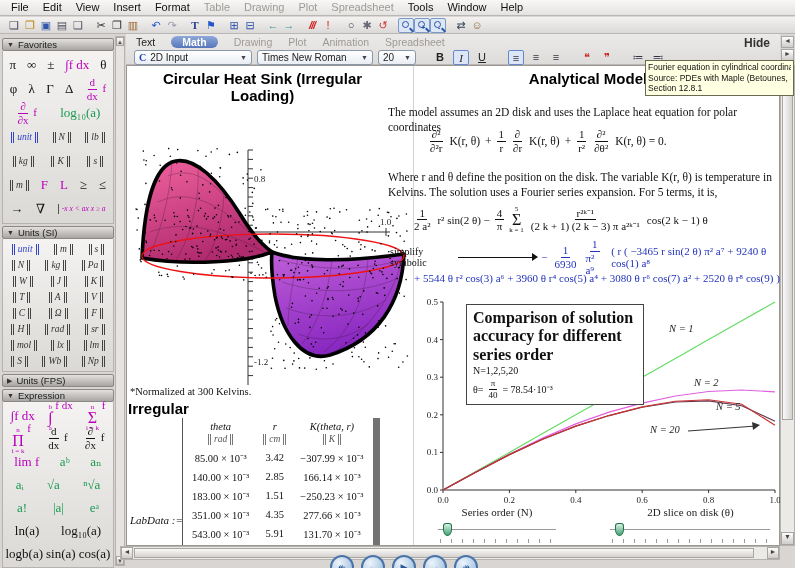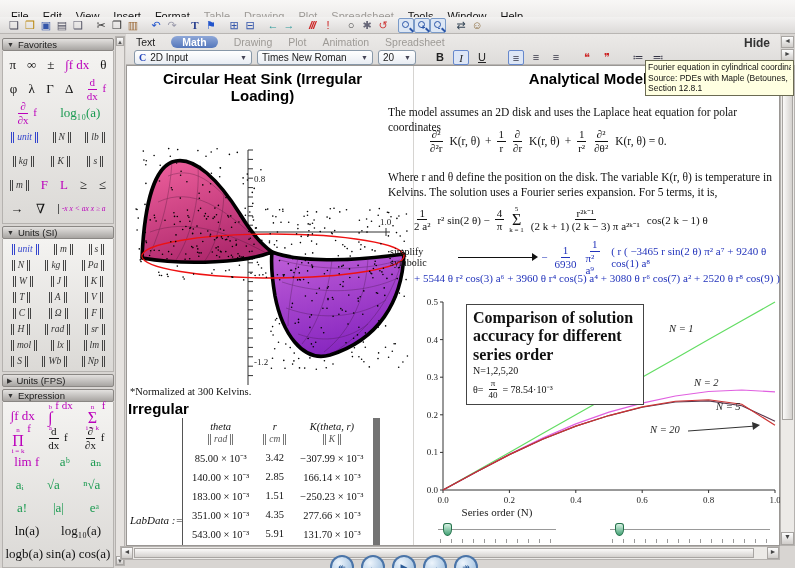--- a/index.html
+++ b/index.html
@@ -2,23 +2,23 @@
 <html><head>
 <meta charset="utf-8">
 <style>
   * { margin:0; padding:0; box-sizing:border-box; }
   body { font-family:"Liberation Sans", sans-serif; }
   #window { position:relative; width:795px; height:568px; background:#d8d5d2; overflow:hidden;
             font-family:"Liberation Sans", sans-serif; }
   .serif { font-family:"Liberation Serif","DejaVu Serif",serif; }
 
   
-  #menubar { position:absolute; left:0; top:0; width:795px; height:32px;
+  #menubar { position:absolute; left:0; top:0; width:795px; height:16px;
              background:linear-gradient(#f8f7f6,#e5e3e1); border-bottom:1px solid #b9b6b3;
-             display:flex; align-items:center; padding-left:4px; font-size:11px; color:#111; }
+             display:flex; align-items:flex-start; padding-left:4px; font-size:11px; color:#111; }
   .mitem { padding:1px 7px; cursor:default; }
   .mitem.dis { color:#9d9a96; }
 
   
   #toolbar { position:absolute; left:0; top:17px; width:795px; height:17px;
              background:linear-gradient(#f3f2f1,#dcdad8); border-bottom:1px solid #b9b6b3;
              display:flex; align-items:center; padding-left:6px; }
   .tbico { width:16px; height:15px; font-size:11px; line-height:15px; text-align:center; cursor:default; }
   .tbico.boxed { border:1px solid #7a9ac8; background:#dce6f4; border-radius:2px; }
   .tsep { width:7px; height:15px; }
@@ -1151,20 +1151,21 @@
       <span>θ=</span>
       <span class="fr">
           <span class="n">π</span>
           <span class="d">40</span>
         </span>
       <span>= 78.54·10⁻³</span>
     </div>
   </div>
 
   <div class="slabel" style="left:432px;top:506px;width:130px">Series order (N)</div>
+  <div class="slabel" style="left:598px;top:506px;width:185px">2D slice on disk (θ)</div>
   <div class="slider" style="left:438px;top:522px;width:118px">
     <div class="strack"></div>
     <div class="sthumb"></div>
     <div class="sticks"></div>
   </div>
   <div class="slider" style="left:610px;top:522px;width:160px">
     <div class="strack"></div>
     <div class="sthumb"></div>
     <div class="sticks"></div>
   </div>

